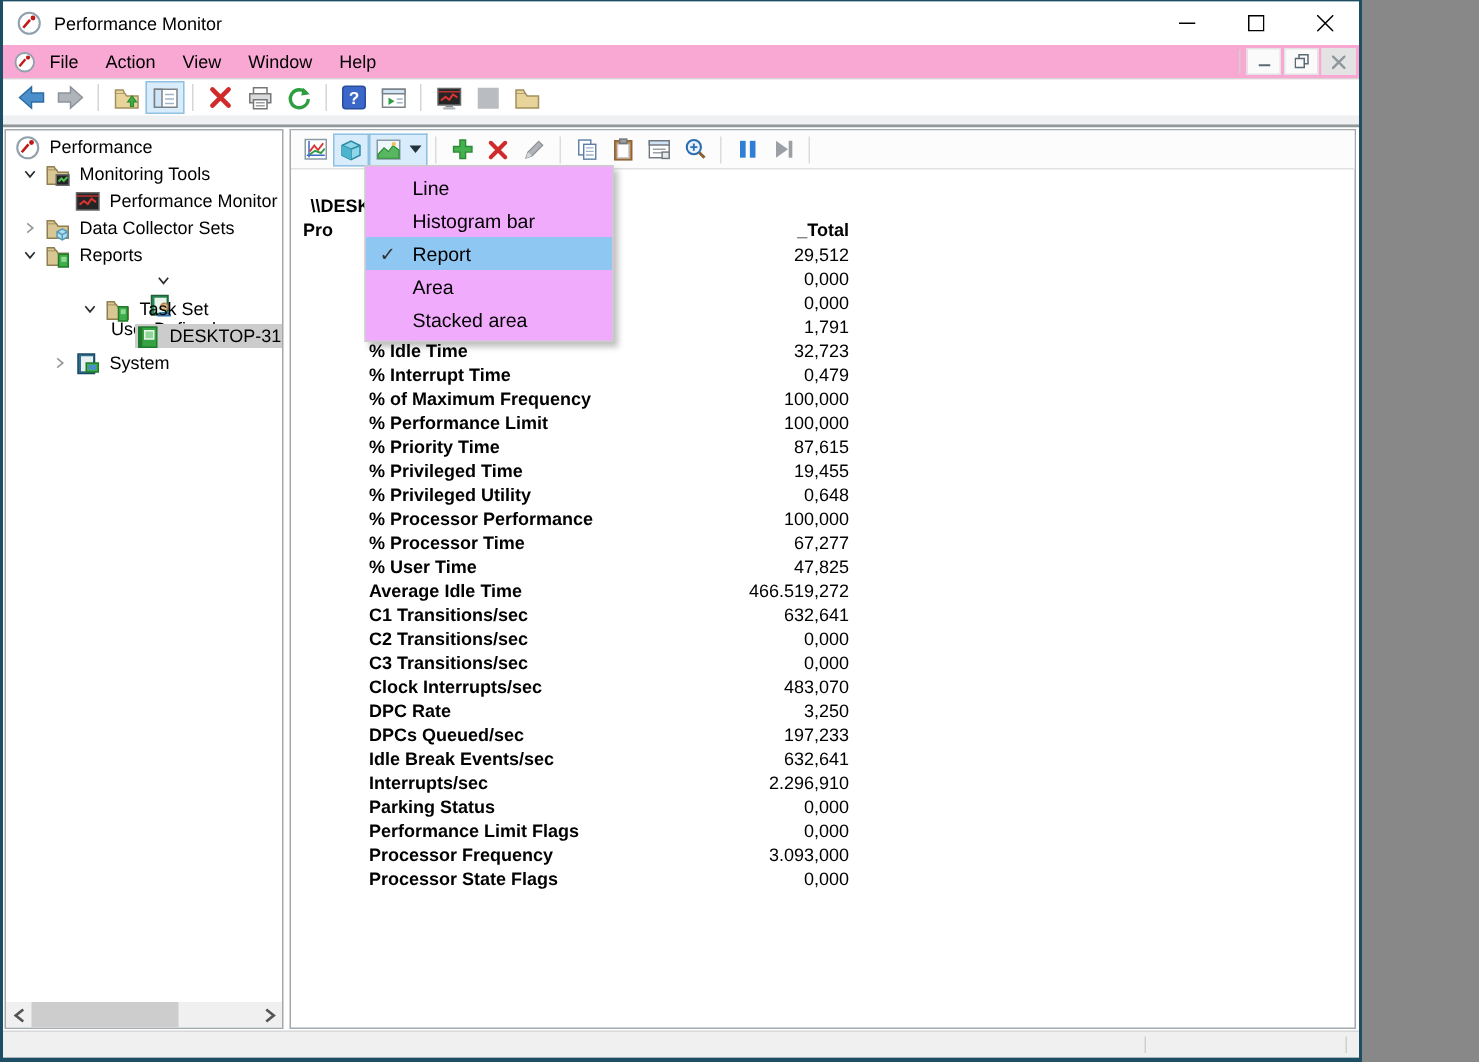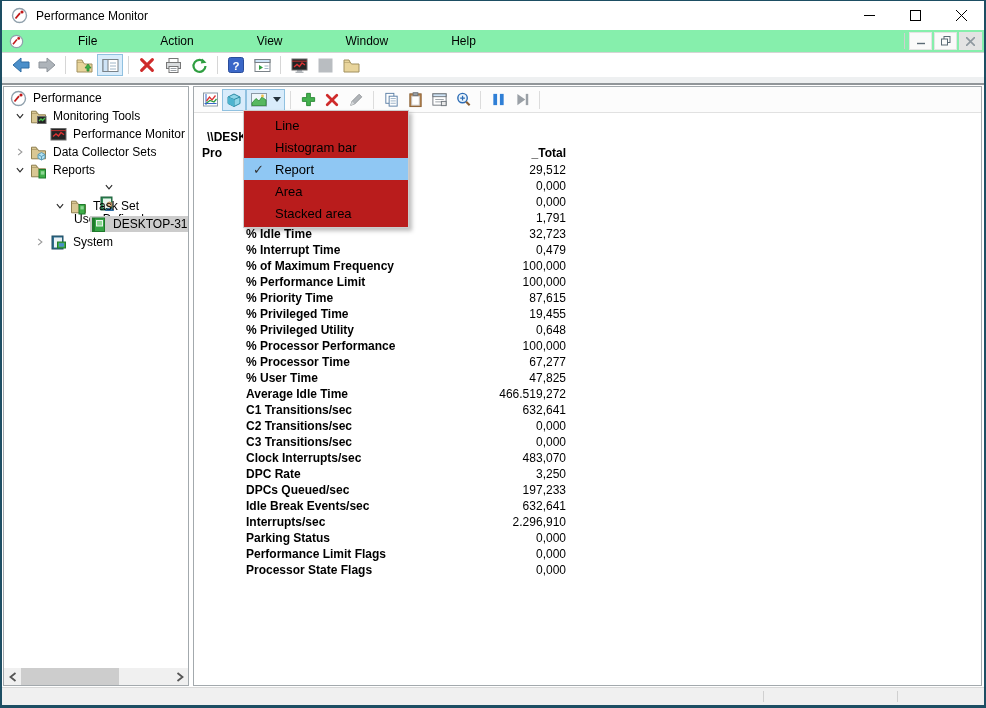--- a/index.html
+++ b/index.html
@@ -1,28 +1,28 @@
 <!DOCTYPE html>
 <html><head>
 <meta charset="utf-8">
 <style>
   * { margin:0; padding:0; box-sizing:border-box; }
   body { font-family:"Liberation Sans", sans-serif; font-size:12px; color:#000; background:#888; }
-  .window { position:relative; width:986px; height:708px; background:#1d4e63; }
+  .window { position:relative; width:908px; height:708px; background:#1d4e63; }
   .inner { position:absolute; top:1px; left:2px; right:2px; bottom:3px; background:#fff; overflow:hidden; }
 
   
   .titlebar { position:absolute; top:0; left:0; right:0; height:29px; background:#fff; display:flex; align-items:center; }
   .titlebar .app-icon { margin-left:9px; width:17px; height:17px; }
   .titlebar .title { margin-left:8px; font-size:12px; }
   .win-controls { margin-left:auto; display:flex; height:100%; }
   .win-btn { width:46px; height:100%; display:flex; align-items:center; justify-content:center; }
 
   
-  .menubar { position:absolute; top:29px; left:0; right:0; height:23px; background:#86efac; border-bottom:1px solid #d5d5d5; display:flex; align-items:center;gap:45px; }
+  .menubar { position:absolute; top:29px; left:0; right:0; height:23px; background:#f9a8d4; border-bottom:1px solid #d5d5d5; display:flex; align-items:center; }
   .menubar .app-icon { margin-left:7px; width:15px; height:15px; }
   .menu-item { padding:3px 9px; cursor:default; }
   .mmc-controls { margin-left:auto; display:flex; align-items:center; height:100%; }
   .mmc-sep { width:1px; height:16px; background:#d0d0d0; margin-right:4px; }
   .mmc-btn { width:23px; height:18px; margin-right:2px; display:flex; align-items:center; justify-content:center; border:1px solid #e3e3e3; background:#fafafa; color:#5a6a75; font-size:11px; }
   .mmc-btn.disabled { background:#e3e3e3; color:#9aa4ab; }
 
   
   .toolbar { position:absolute; top:52px; left:0; right:0; height:24px; background:#fff; display:flex; align-items:center; padding-left:6px; }
   .toolband { position:absolute; top:76px; left:0; right:0; height:8px; background:#eef0f1; border-bottom:2px solid #919699; }
@@ -61,21 +61,21 @@
   .rb-host { margin:17px 0 0 13px; font-weight:bold; height:16px; }
   .rb-line2 { display:flex; width:372px; height:16px; }
   .rb-object { margin-left:8px; font-weight:bold; }
   .rb-colhead { margin-left:auto; font-weight:bold; }
   .rows { margin-left:52px; width:320px; }
   .r-row { display:flex; height:16px; align-items:center; }
   .r-label { font-weight:bold; }
   .r-value { margin-left:auto; font-weight:normal; }
 
   
-  .graph-menu { position:absolute; left:241px; top:109px; width:166px; background:#b91c1c; border:1px solid #cccccc; box-shadow:3px 3px 4px rgba(0,0,0,0.25); padding:3px 0; z-index:50; }
+  .graph-menu { position:absolute; left:241px; top:109px; width:166px; background:#f0abfc; border:1px solid #cccccc; box-shadow:3px 3px 4px rgba(0,0,0,0.25); padding:3px 0; z-index:50; }
   .gm-item { height:22px; display:flex; align-items:center; font-size:13px; }
   .gm-item .check { width:22px; margin-left:9px; visibility:hidden; color:#333; font-size:13px; }
   .gm-item.checked { background:#8fc7f3; }
   .gm-item.checked .check { visibility:visible; }
 
   
   .statusbar { position:absolute; left:0; right:0; bottom:0; height:18px; background:#f0f0f0; border-top:1px solid #d9d9d9; }
   .sb-sep { position:absolute; top:3px; bottom:3px; width:1px; background:#d0d0d0; }
 
   svg { display:block; }
@@ -588,20 +588,24 @@
           </div>
               <div class="r-row">
             <span class="r-label">Parking Status</span>
             <span class="r-value">0,000</span>
           </div>
               <div class="r-row">
             <span class="r-label">Performance Limit Flags</span>
             <span class="r-value">0,000</span>
           </div>
               <div class="r-row">
+            <span class="r-label">Processor Frequency</span>
+            <span class="r-value">3.093,000</span>
+          </div>
+              <div class="r-row">
             <span class="r-label">Processor State Flags</span>
             <span class="r-value">0,000</span>
           </div>
             </div>
       </div>
 
     </div>
   </div>
 
   <div class="graph-menu">

